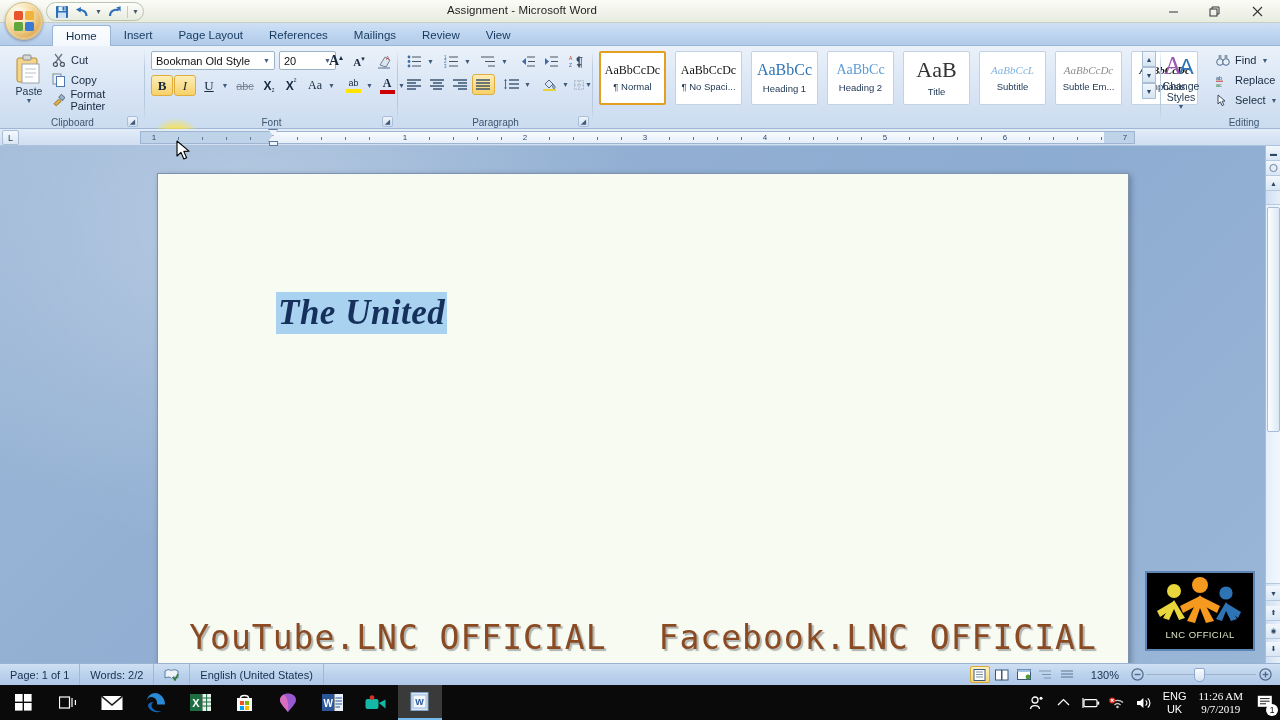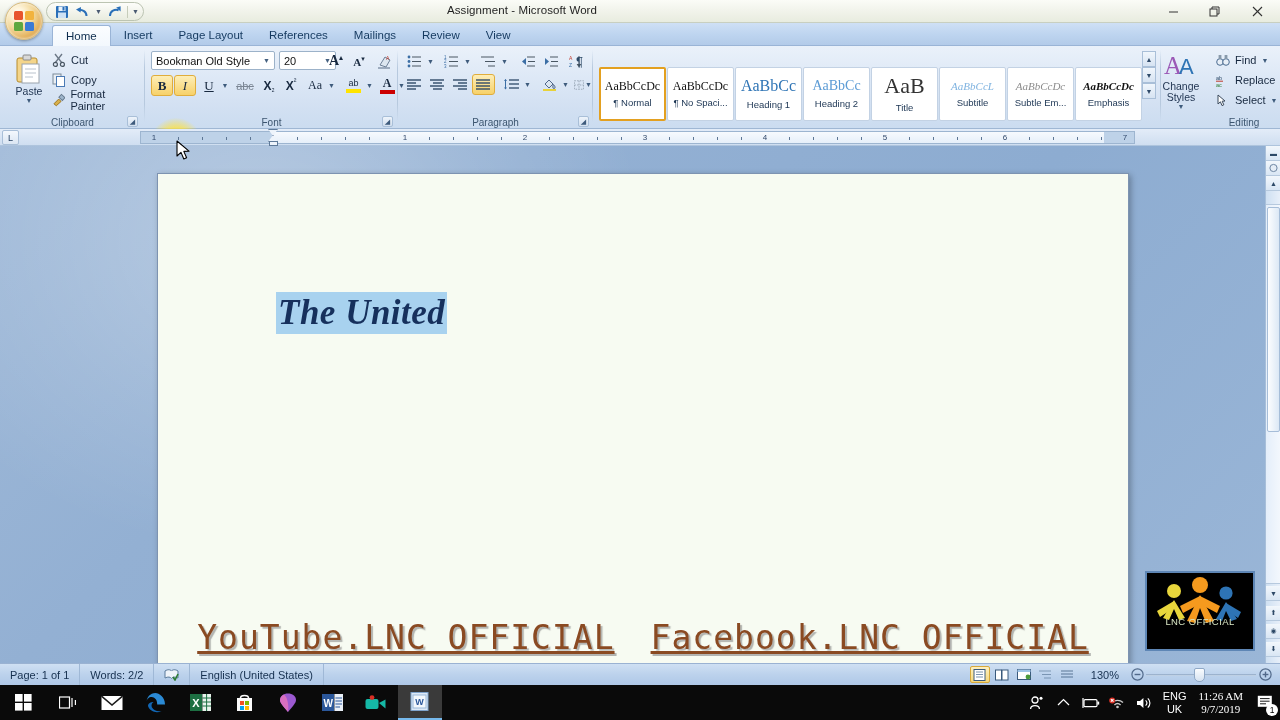--- a/index.html
+++ b/index.html
@@ -109,21 +109,21 @@
     border:1px solid transparent; border-radius:3px; color:#18293f;
   }
   .rbtn.on{ border-color:#e0ad3c; background:linear-gradient(180deg,#fdeeb8,#f7d169); }
   .glow{
     position:absolute; border-radius:50%; pointer-events:none;
     background:radial-gradient(circle, rgba(255,229,64,.92) 0%, rgba(255,226,60,.72) 45%, rgba(255,226,60,0) 72%);
   }
   .cursor-arrow{ position:absolute; pointer-events:none; z-index:40; }
 
   
-  .sgal{ position:absolute; top:21px; display:flex; gap:1px; }
+  .sgal{ position:absolute; top:5px; display:flex; gap:9px; }
   .sty{
     width:67px; height:54px; background:#fff; border:1px solid #c3d2e4; border-radius:2px;
     display:flex; flex-direction:column; align-items:center; justify-content:center; overflow:hidden;
   }
   .sty.sel{ border:2px solid #e3a020; box-shadow:inset 0 0 0 1px #fff; }
   .sty .prev{ font-family:"Liberation Serif", serif; line-height:1; white-space:nowrap; }
   .sty .nm{ font-size:9.5px; color:#1c3553; margin-top:5px; white-space:nowrap; }
   .gal-nav{ position:absolute; top:5px; width:14px; }
   .gal-nav div{ width:14px; height:16px; background:linear-gradient(180deg,#f0f6fc,#d6e3f2);
       border:1px solid #a9bfd8; display:flex; align-items:center; justify-content:center;
@@ -162,21 +162,21 @@
     font-family:"Liberation Serif", serif; font-weight:bold; font-style:italic;
     font-size:35px; color:#16305c; letter-spacing:.5px;
     background:#a8d2ef; padding:1px 2px; white-space:nowrap;
   }
   .wmark{
     position:absolute; left:0; right:0; top:444px; text-align:center;
     font-family:"DejaVu Sans Mono", monospace; font-size:33px; color:#8a4a22;
     letter-spacing:1px; white-space:nowrap;
     text-shadow:2px 2px 1px rgba(120,120,120,.55), 0 0 2px rgba(255,255,255,.8);
   }
-  .wmark span{ margin:0 18px;text-decoration:underline; }
+  .wmark span{ margin:0 26px; }
 
   
   .vcol{ position:absolute; right:0; top:146px; width:15px; height:517px;
      background:linear-gradient(90deg,#cfe0f2,#e7eff9); border-left:1px solid #a8bfd9; }
   .vbtn{ width:15px; height:15px; display:flex; align-items:center; justify-content:center;
      font-size:7px; color:#2d4967; background:linear-gradient(180deg,#f2f7fc,#d9e6f4); border-bottom:1px solid #b6c9de; }
   .vtrack{ position:absolute; left:0; top:58px; width:15px; height:380px;
      background:linear-gradient(90deg,#e4eefa,#f4f8fd); border-top:1px solid #b6c9de; border-bottom:1px solid #b6c9de;}
   .vthumb{ position:absolute; left:1px; top:2px; width:13px; height:225px;
      background:linear-gradient(90deg,#fcfdfe,#dce8f5); border:1px solid #a6bdd8; border-radius:2px; }
@@ -215,21 +215,21 @@
   .tray{ position:absolute; right:0; top:0; height:35px; display:flex; align-items:center; color:#fff; }
   .trayi{ width:27px; height:35px; display:flex; align-items:center; justify-content:center; }
   .clock{ text-align:center; font-size:11px; line-height:13px; padding:0 7px; color:#fff;font-family:Liberation Serif, serif; }
   .langc{ text-align:center; font-size:11px; line-height:13px; padding:0 5px; color:#fff; }
 
   
   .lnc{
     position:absolute; left:1145px; top:571px; width:110px; height:80px;
     background:#000; border:2px solid #5e86b5; overflow:hidden;
   }
-  .lnc .cap{ position:absolute; left:0; right:0; bottom:22px; text-align:center;
+  .lnc .cap{ position:absolute; left:0; right:0; bottom:9px; text-align:center;
       font-size:9.5px; color:#d9e6c4; letter-spacing:.4px;margin-top:20px; }
 </style>
 </head>
 <body>
 
 <div id="app">
 
   <div class="titlebar">
     <div class="title-text">Assignment - Microsoft Word</div>
     <div class="wincontrols">

